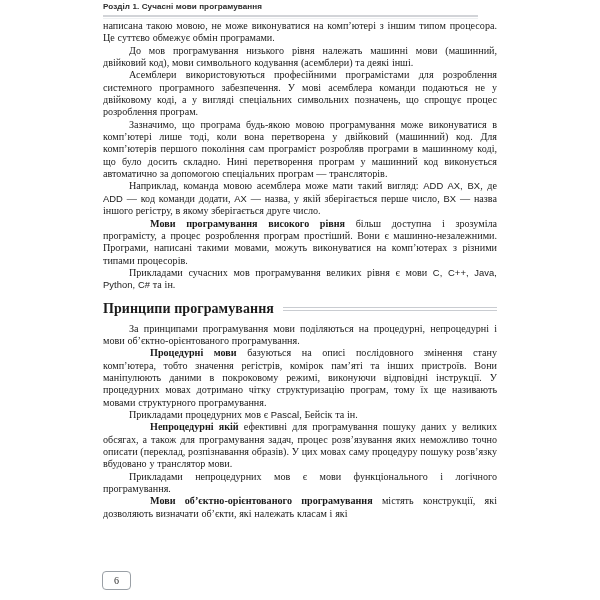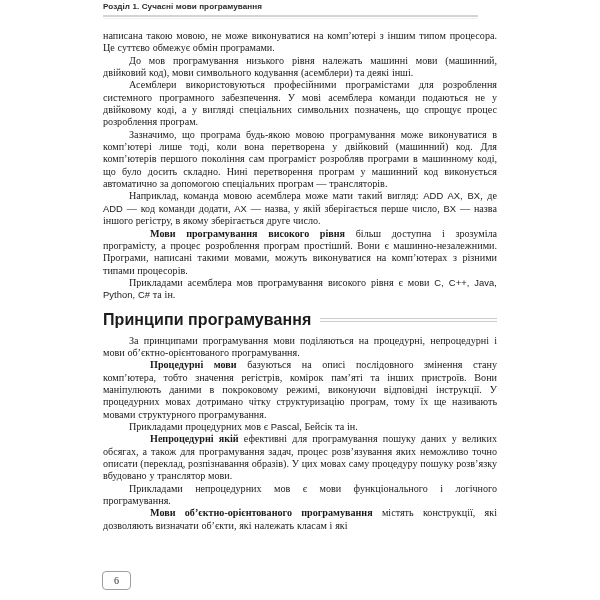--- a/index.html
+++ b/index.html
@@ -49,21 +49,21 @@
     margin-top: 1px;
     height: 1px;
     width: 375px;
     background: #eef0f2;
   }
 
   
   .column {
     position: absolute;
     left: 103px;
-    top: 30px;
+    top: 20px;
     width: 394px;
   }
 
   p.para {
     margin: 0;
     font-size: 10.15px;
     line-height: 12.35px;
     text-align: justify;
     text-indent: 26px;
     text-justify: inter-word;
@@ -88,22 +88,22 @@
   }
 
   
   .section-head {
     display: flex;
     align-items: center;
     margin-top: 9px;
     margin-bottom: 6px;
   }
   .section-head .sh-text {
-    font-family: Liberation Sans, sans-serif;
-    font-size: 16px;
+    font-family: Liberation Serif, serif;
+    font-size: 14px;
     font-weight: 700;
     color: #1b1b1b;
     white-space: nowrap;
     letter-spacing: 0.005em;
     text-align: right;
   }
   .section-head .sh-rule {
     flex: 1 1 auto;
     margin-left: 9px;
     position: relative;
@@ -160,21 +160,21 @@
     <p class="para">До мов програмування низького рівня належать машинні мови (машинний, двійковий код), мови символьного кодування (асемблери) та деякі інші.</p>
 
     <p class="para">Асемблери використовуються професійними програмістами для розроблення системного програмного забезпечення. У мові асемблера команди подаються не у двійковому коді, а у вигляді спеціальних символьних позначень, що спрощує процес розроблення програм.</p>
 
     <p class="para">Зазначимо, що програма будь-якою мовою програмування може виконуватися в комп’ютері лише тоді, коли вона перетворена у двійковий (машинний) код. Для комп’ютерів першого покоління сам програміст розробляв програми в машинному коді, що було досить складно. Нині перетворення програм у машинний код виконується автоматично за допомогою спеціальних програм — трансляторів.</p>
 
     <p class="para"><span>Наприклад, команда мовою асемблера може мати такий вигляд:</span> <span class="latin">ADD AX, BX</span><span>, де </span><span class="latin">ADD</span><span> — код команди додати, </span><span class="latin">AX</span><span> — назва, у якій зберігається перше число, </span><span class="latin">BX</span><span> — назва іншого регістру, в якому зберігається друге число.</span></p>
 
     <p class="para"><b class="lead">Мови програмування високого рівня</b><span> більш доступна і зрозуміла програмісту, а процес розроблення програм простіший. Вони є машинно-незалежними. Програми, написані такими мовами, можуть виконуватися на комп’ютерах з різними типами процесорів.</span></p>
 
-    <p class="para"><span>Прикладами асемблера мов програмування високого рівня є мови </span><span class="latin">C, C++, Java, Python, C#</span><span> та ін.</span></p>
+    <p class="para"><span>Прикладами сучасних мов програмування великих рівня є мови </span><span class="latin">C, C++, Java, Python, C#</span><span> та ін.</span></p>
 
     <div class="section-head">
       <div class="sh-text">Принципи програмування</div>
       <div class="sh-rule"></div>
     </div>
 
     <p class="para">За принципами програмування мови поділяються на процедурні, непроцедурні і мови об’єктно-орієнтованого програмування.</p>
 
     <p class="para"><b class="lead">Процедурні мови</b><span> базуються на описі послідовного змінення стану комп’ютера, тобто значення регістрів, комірок пам’яті та інших пристроїв. Вони маніпулюють даними в покроковому режимі, виконуючи відповідні інструкції. У процедурних мовах дотримано чітку структуризацію програм, тому їх ще називають мовами структурного програмування.</span></p>
 

